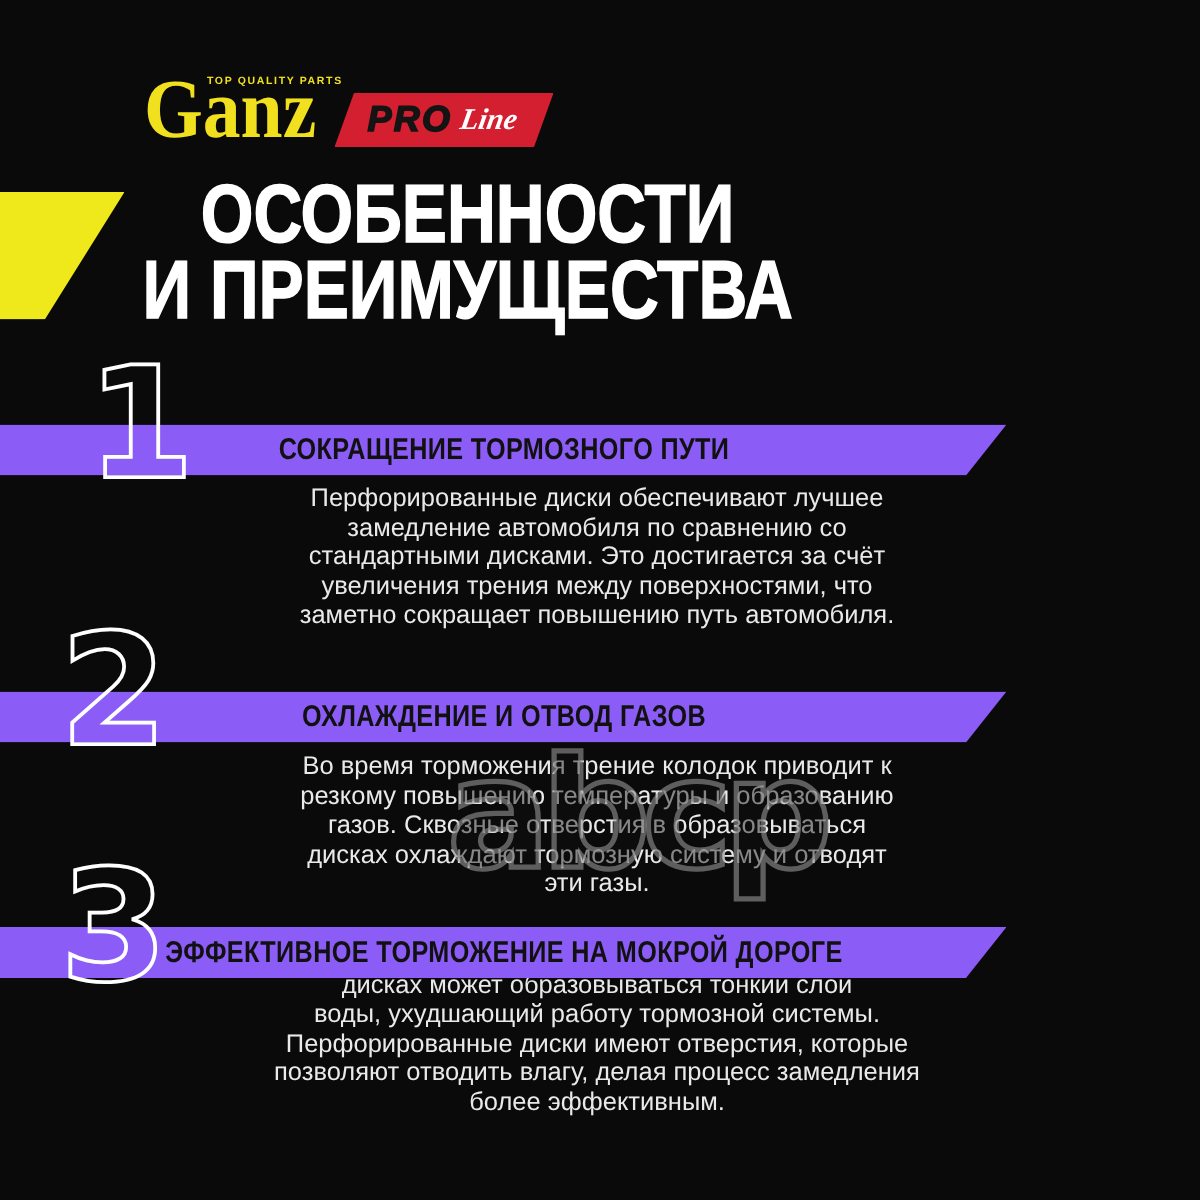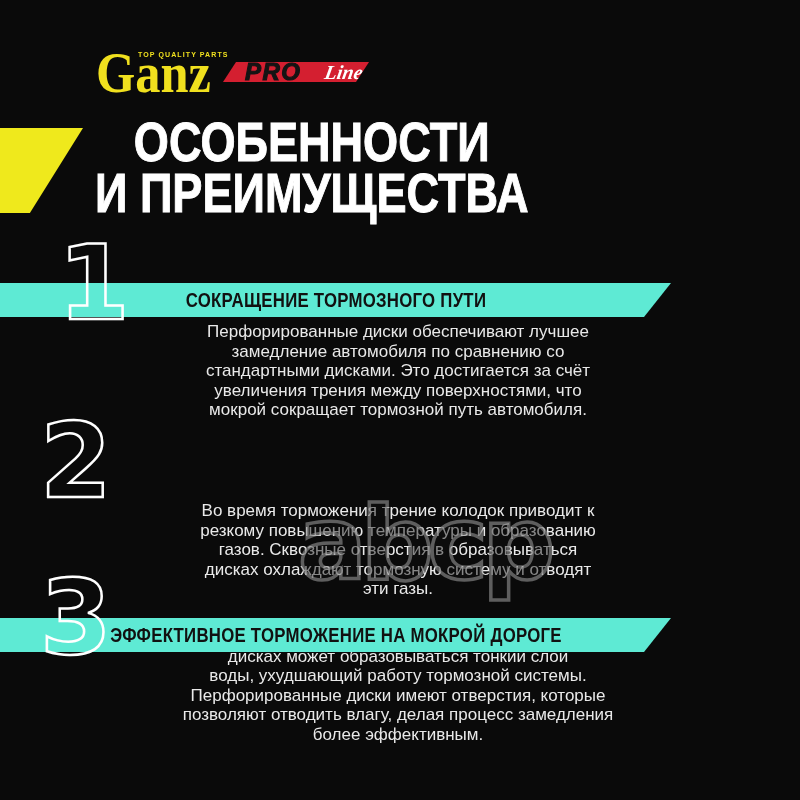--- a/index.html
+++ b/index.html
@@ -5,24 +5,24 @@
   html,body{margin:0;padding:0;background:#000;}
   .canvas{position:relative;width:800px;height:800px;background:#0a0a0a;overflow:hidden;
           font-family:"Liberation Sans",sans-serif;text-align:center;}
 
   
   .tagline{position:absolute;left:138px;top:51px;color:#f0e01e;font-size:7px;font-weight:bold;
            letter-spacing:1.1px;white-space:nowrap;}
   .brand{position:absolute;left:96px;top:45px;color:#f0e01e;font-family:"Liberation Serif",serif;
          font-weight:bold;font-size:56px;line-height:1;transform:scaleX(0.9);transform-origin:left top;
          white-space:nowrap;}
-  .badge{position:absolute;left:223px;top:62px;width:146px;height:20px;background:#d41f30;
+  .badge{position:absolute;left:223px;top:62px;width:146px;height:36px;background:#d41f30;
          clip-path:polygon(13px 0,100% 0,calc(100% - 13px) 100%,0 100%);
          display:flex;align-items:center;padding-left:22px;box-sizing:border-box;
-         filter:drop-shadow(0 0 1px rgba(235,235,235,0.65));gap:18px;}
+         filter:drop-shadow(0 0 1px rgba(235,235,235,0.65));}
   .badge-pro{font-style:italic;font-weight:bold;font-size:24px;color:#141414;letter-spacing:1.5px;
              -webkit-text-stroke:1.1px #141414;line-height:1;}
   .badge-line{font-family:"Liberation Serif",serif;font-style:italic;font-weight:bold;font-size:20px;
               color:#ffffff;margin-left:5px;transform:skewX(-10deg);line-height:1;}
 
   
   .title{position:absolute;left:95px;top:117px;color:#fff;font-weight:bold;font-size:55px;
          line-height:51px;-webkit-text-stroke:1px #fff;transform:scaleX(0.82);
          transform-origin:left top;white-space:nowrap;}
 
@@ -30,21 +30,21 @@
   .accent{position:absolute;left:0;top:128px;width:83px;height:85px;background:#efe91c;
           clip-path:polygon(0 0,100% 0,36% 100%,0 100%);}
 
   
   .digit{position:absolute;font-family:"DejaVu Sans",sans-serif;font-weight:bold;font-size:103px;
          line-height:1;color:transparent;-webkit-text-stroke:2.5px #fff;z-index:3;}
   .digit-1{left:58px;top:232px;}
   .digit-2{left:40px;top:410px;}
   .digit-3{left:40px;top:567px;}
 
-  .band{position:absolute;left:0;width:671px;height:34px;background:#5eead4;z-index:2;
+  .band{position:absolute;left:0;width:671px;height:34px;background:#8b5cf6;z-index:2;
         clip-path:polygon(0 0,100% 0,calc(100% - 27px) 100%,0 100%);}
   .band-1{top:283px;} .band-2{top:461px;} .band-3{top:618px;}
   .band-label{font-weight:bold;font-size:20px;color:#111;line-height:34px;padding-left:129px;
               letter-spacing:0.3px;white-space:nowrap;transform:scaleX(0.84);transform-origin:left center;}
 
   .body-text{position:absolute;left:128px;width:540px;color:#e9e9e9;font-size:17px;
              line-height:19.5px;white-space:pre-line;z-index:1;}
   .body-1{top:322px;} .body-2{top:501px;} .body-3{top:627px;}
 
   
@@ -72,23 +72,26 @@
   <div class="accent"></div>
 
   <div class="digit digit-1">1</div>
   <div class="band band-1">
     <div class="band-label">СОКРАЩЕНИЕ ТОРМОЗНОГО ПУТИ</div>
   </div>
   <div class="body-text body-1">Перфорированные диски обеспечивают лучшее
 замедление автомобиля по сравнению со
 стандартными дисками. Это достигается за счёт
 увеличения трения между поверхностями, что
-мокрой сокращает тормозной путь автомобиля.</div>
+заметно сокращает повышению путь автомобиля.</div>
 
   <div class="digit digit-2">2</div>
+  <div class="band band-2">
+    <div class="band-label">ОХЛАЖДЕНИЕ И ОТВОД ГАЗОВ</div>
+  </div>
   <div class="body-text body-2">Во время торможения трение колодок приводит к
 резкому повышению температуры и образованию
 газов. Сквозные отверстия в образовываться
 дисках охлаждают тормозную систему и отводят
 эти газы.</div>
 
   <div class="digit digit-3">3</div>
   <div class="band band-3">
     <div class="band-label">ЭФФЕКТИВНОЕ ТОРМОЖЕНИЕ НА МОКРОЙ ДОРОГЕ</div>
   </div>

